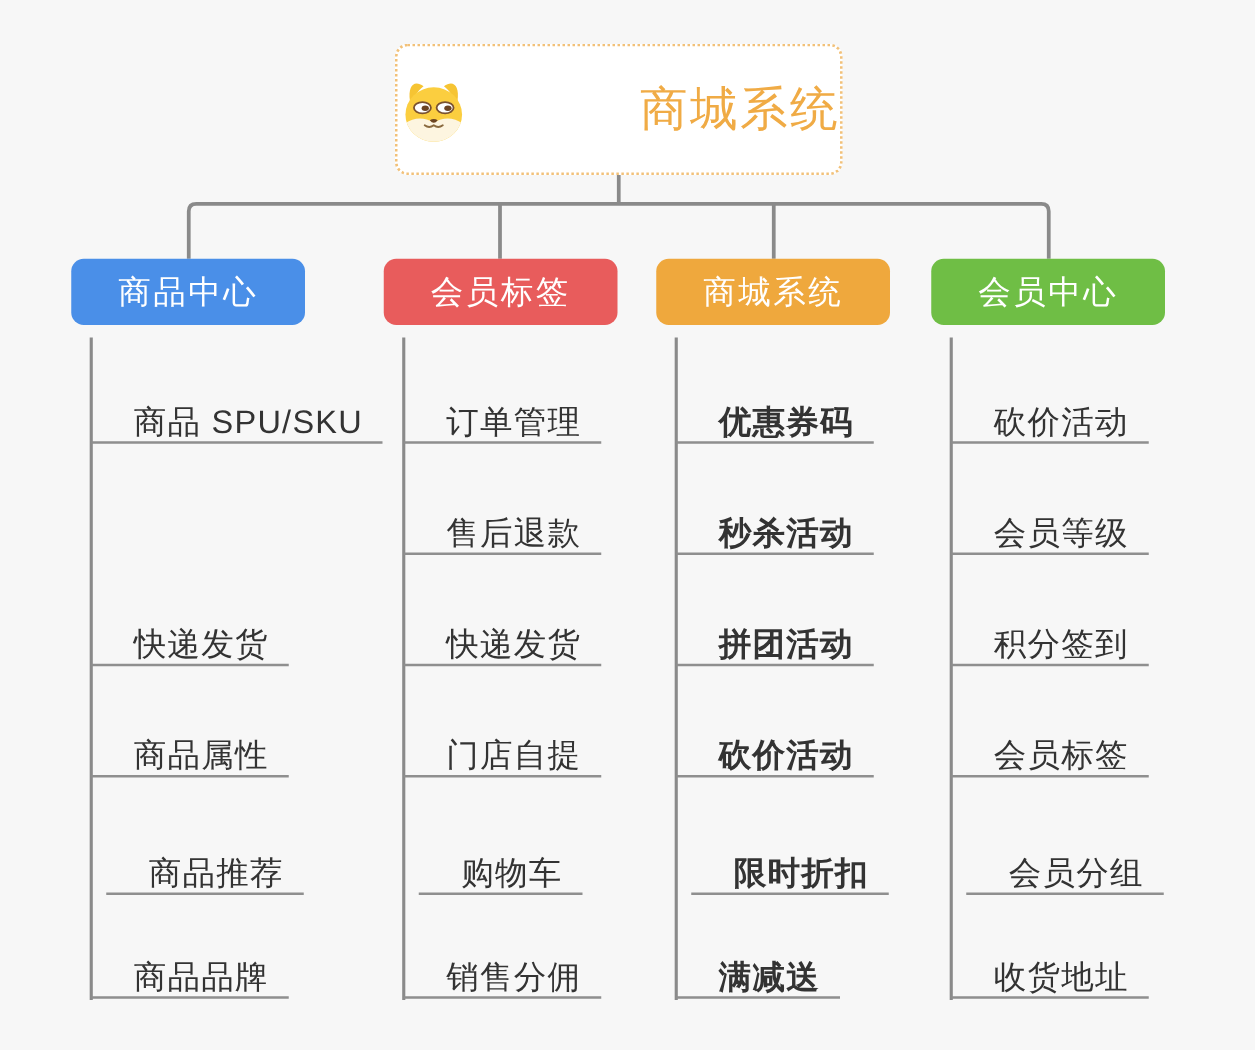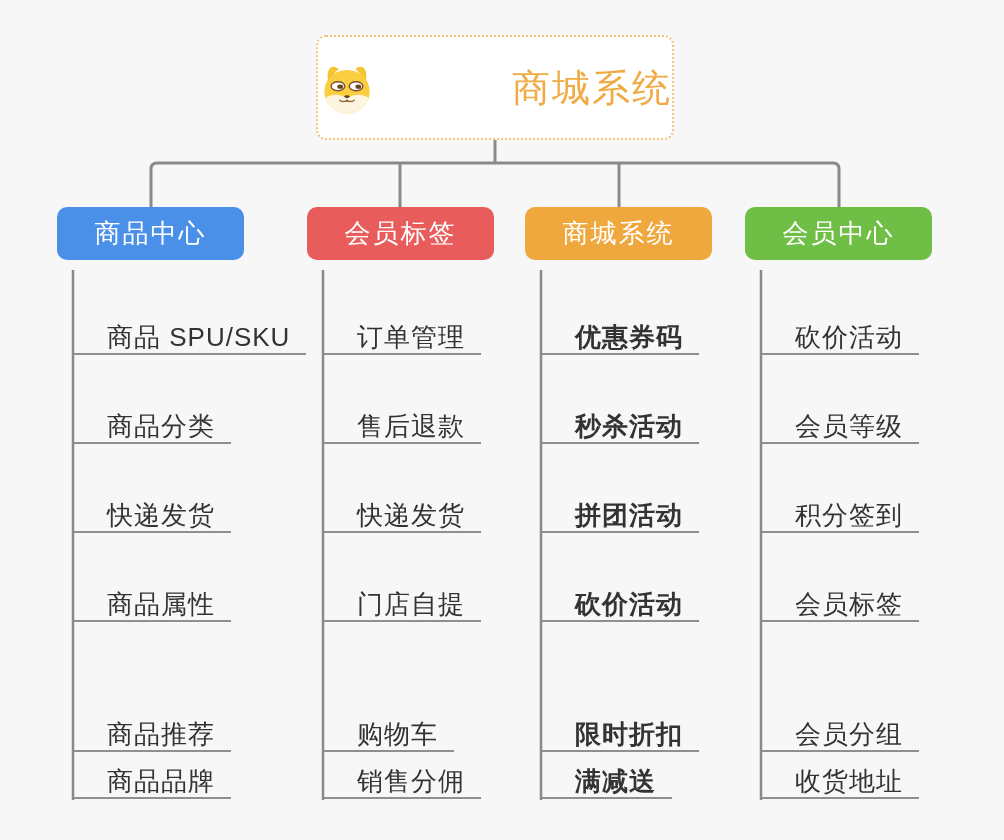--- a/index.html
+++ b/index.html
@@ -49,21 +49,21 @@
     background:transparent;
   }
   .c0{left:73px;}
   .c1{left:323px;text-align:center;}
   .c2{left:541px;font-weight:bold;}
   .c3{left:761px;}
   .r0{top:321px;}
   .r1{top:410px;}
   .r2{top:499px;}
   .r3{top:588px;}
-  .r4{top:718px;}
+  .r4{top:682px;margin-left:12px;}
   .r5{top:765px;}
 </style>
 </head>
 <body>
 
 <div class="canvas">
 
   <svg class="connectors" viewBox="0 0 1004 840" xmlns="http://www.w3.org/2000/svg">
     <g stroke="#8a8a8a" stroke-width="3" fill="none">
 
@@ -111,21 +111,20 @@
     </svg>
     <span class="root-title" style="color: rgb(240, 171, 69);">商城系统</span>
   </div>
 
   <div class="branch-header bh0" style="background-color: rgb(74, 143, 232);">商品中心</div>
   <div class="branch-header bh1" style="background-color: rgb(232, 92, 92);">会员标签</div>
   <div class="branch-header bh2" style="background-color: rgb(239, 168, 61);">商城系统</div>
   <div class="branch-header bh3" style="background-color: rgb(111, 190, 69);">会员中心</div>
 
   <div class="leaf c0 r0">商品 SPU/SKU</div>
-  <div class="leaf c0 r1">商品分类</div>
   <div class="leaf c0 r2">快递发货</div>
   <div class="leaf c0 r3">商品属性</div>
   <div class="leaf c0 r4">商品推荐</div>
   <div class="leaf c0 r5">商品品牌</div>
 
   <div class="leaf c1 r0">订单管理</div>
   <div class="leaf c1 r1">售后退款</div>
   <div class="leaf c1 r2">快递发货</div>
   <div class="leaf c1 r3">门店自提</div>
   <div class="leaf c1 r4">购物车</div>

